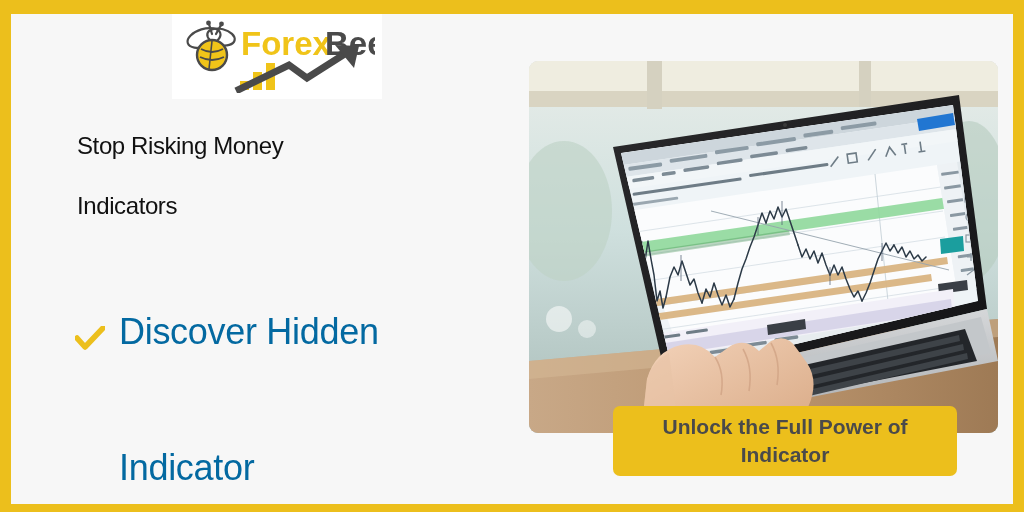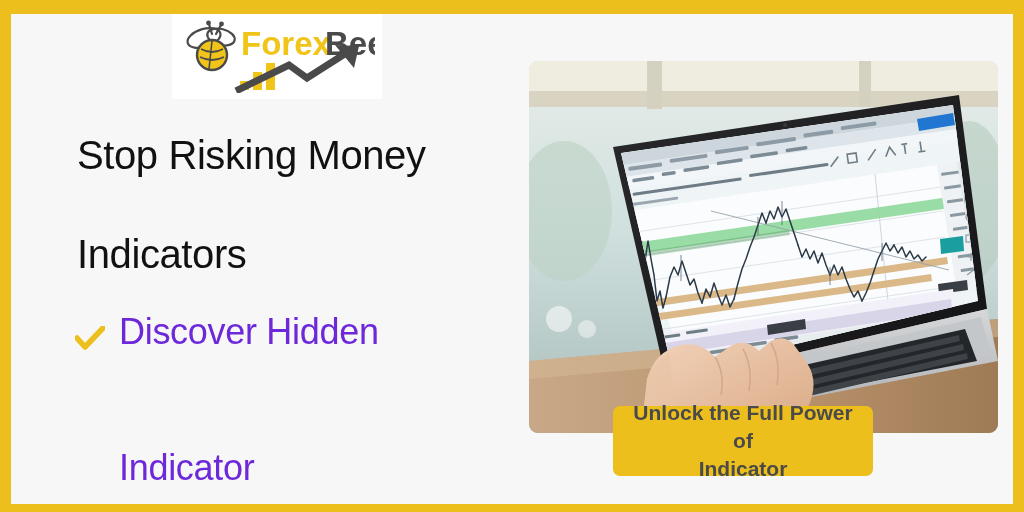--- a/index.html
+++ b/index.html
@@ -32,21 +32,21 @@
     align-items: center;
     justify-content: center;
   }
   .logo-svg { display: block; }
 
   
   .headline {
     position: absolute;
     left: 66px; top: 117px;
     width: 410px;
-    font-size: 40px;
+    font-size: 24px;
     line-height: 1.24;
     font-weight: 400;
     color: #111111;
     letter-spacing: -0.4px;
   }
 
   
   .bullet-row {
     position: absolute;
     left: 64px; top: 295px;
@@ -56,40 +56,40 @@
     gap: 14px;
   }
   .check-icon {
     flex: 0 0 auto;
     margin-top: 17px;
   }
   .bullet-text {
     font-size: 36px;
     line-height: 1.26;
     font-weight: 400;
-    color: #6d28d9;
+    color: #0369a1;
     letter-spacing: -0.3px;
   }
 
   
   .photo {
     position: absolute;
     left: 518px; top: 47px;
     width: 469px; height: 372px;
     border-radius: 9px;
     overflow: hidden;
     background: #C9CBC8;
   }
   .photo-svg { display: block; width: 100%; height: 100%; }
 
   
   .cta-button {
     position: absolute;
     left: 602px; top: 392px;
-    width: 260px; height: 70px;
+    width: 344px; height: 70px;
     background: #ECBF1C;
     border-radius: 7px;
     border: none;
     display: flex;
     align-items: center;
     justify-content: center;
     text-align: center;
     font-family: "Liberation Sans", sans-serif;
     font-size: 21px;
     font-weight: bold;

